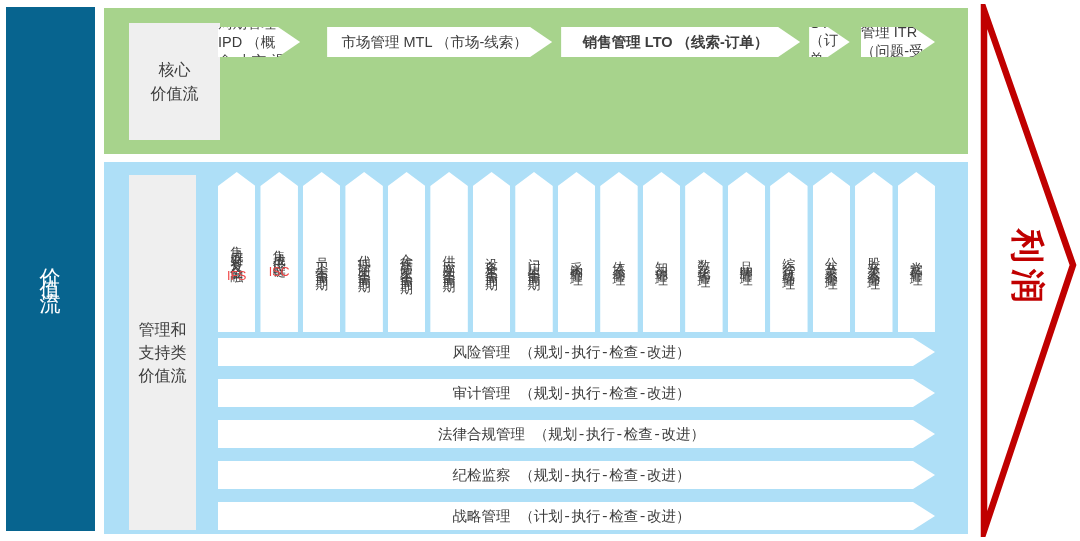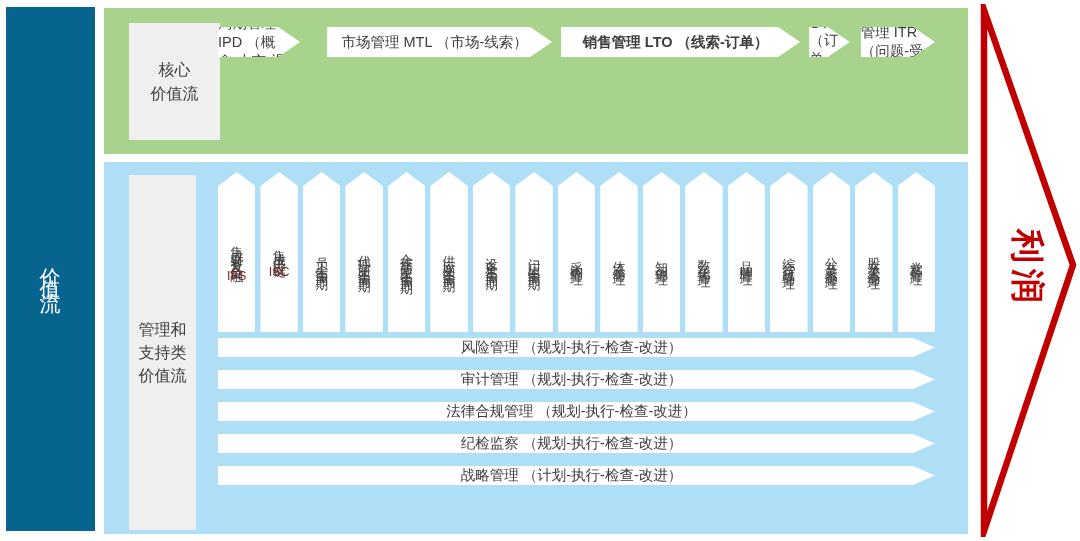--- a/index.html
+++ b/index.html
@@ -43,25 +43,25 @@
   .col{
     flex:1;background:#ffffff;
     clip-path:polygon(50% 0,100% 14px,100% 100%,0 100%,0 14px);
     display:flex;flex-direction:column;align-items:center;justify-content:center;
     padding-top:14px;box-sizing:border-box;
   }
   .vtext{
     writing-mode:vertical-lr;text-orientation:upright;
     font-size:13px;letter-spacing:4px;line-height:1;color:#3d3d3d;
   }
-  .code{font-size:12.5px;margin-top:6px;color:#7f1d1d;}
+  .code{font-size:12.5px;margin-top:6px;color:#ef4444;}
   .code:empty{display:none;}
   
   .hbars{position:absolute;left:114px;top:176px;width:717px;display:flex;flex-direction:column;gap:13px;}
-  .hbars .arrow-bar{height:19px;}
+  .hbars .arrow-bar{height:28px;font-family:Liberation Mono, monospace;}
   
   .profit-arrow{position:absolute;left:974px;top:4px;z-index:6;}
   .profit-text{
     position:absolute;left:983px;top:251px;width:90px;height:36px;z-index:7;
     transform:rotate(90deg);transform-origin:center;
     color:#c00000;font-size:34px;font-weight:bold;letter-spacing:6px;
     display:flex;align-items:center;justify-content:center;line-height:1;
   }
   
   .watermark{

